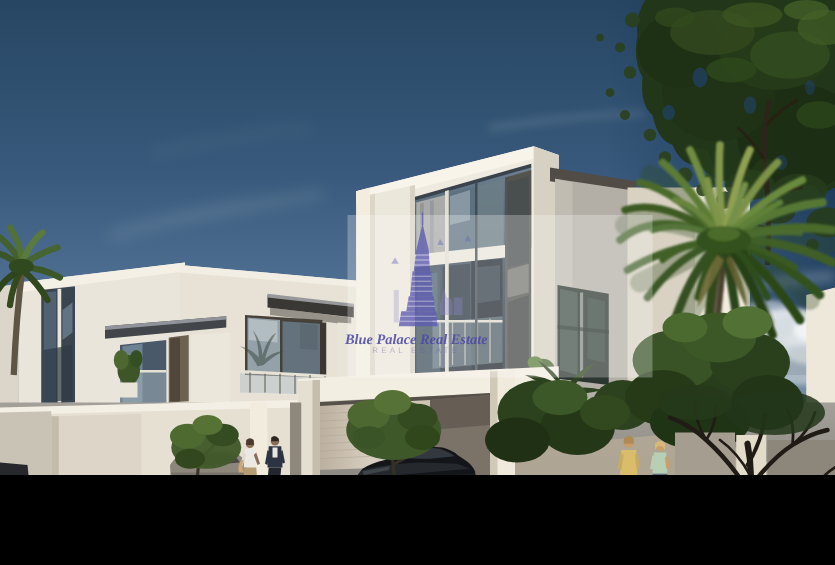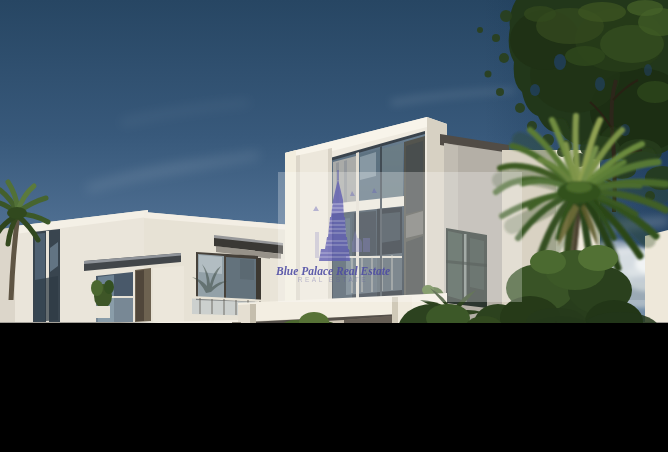--- a/index.html
+++ b/index.html
@@ -1,16 +1,16 @@
 <!DOCTYPE html>
 <html><head>
 <meta charset="utf-8">
 <style>
 html,body{margin:0;padding:0;background:#000;}
-#scene{width:668px;height:323px;position:relative;overflow:hidden;font-family:"Liberation Sans",sans-serif;}
+#scene{width:668px;height:380px;position:relative;overflow:hidden;font-family:"Liberation Sans",sans-serif;}
 </style>
 </head>
 <body>
 <div id="scene">
 <svg width="668" height="452" viewBox="0 0 668 452" xmlns="http://www.w3.org/2000/svg">
 <defs>
 <linearGradient id="sky" x1="0" y1="0" x2="0" y2="1">
 <stop offset="0" stop-color="#274663"></stop>
 <stop offset="0.30" stop-color="#38597b"></stop>
 <stop offset="0.55" stop-color="#547497"></stop>

